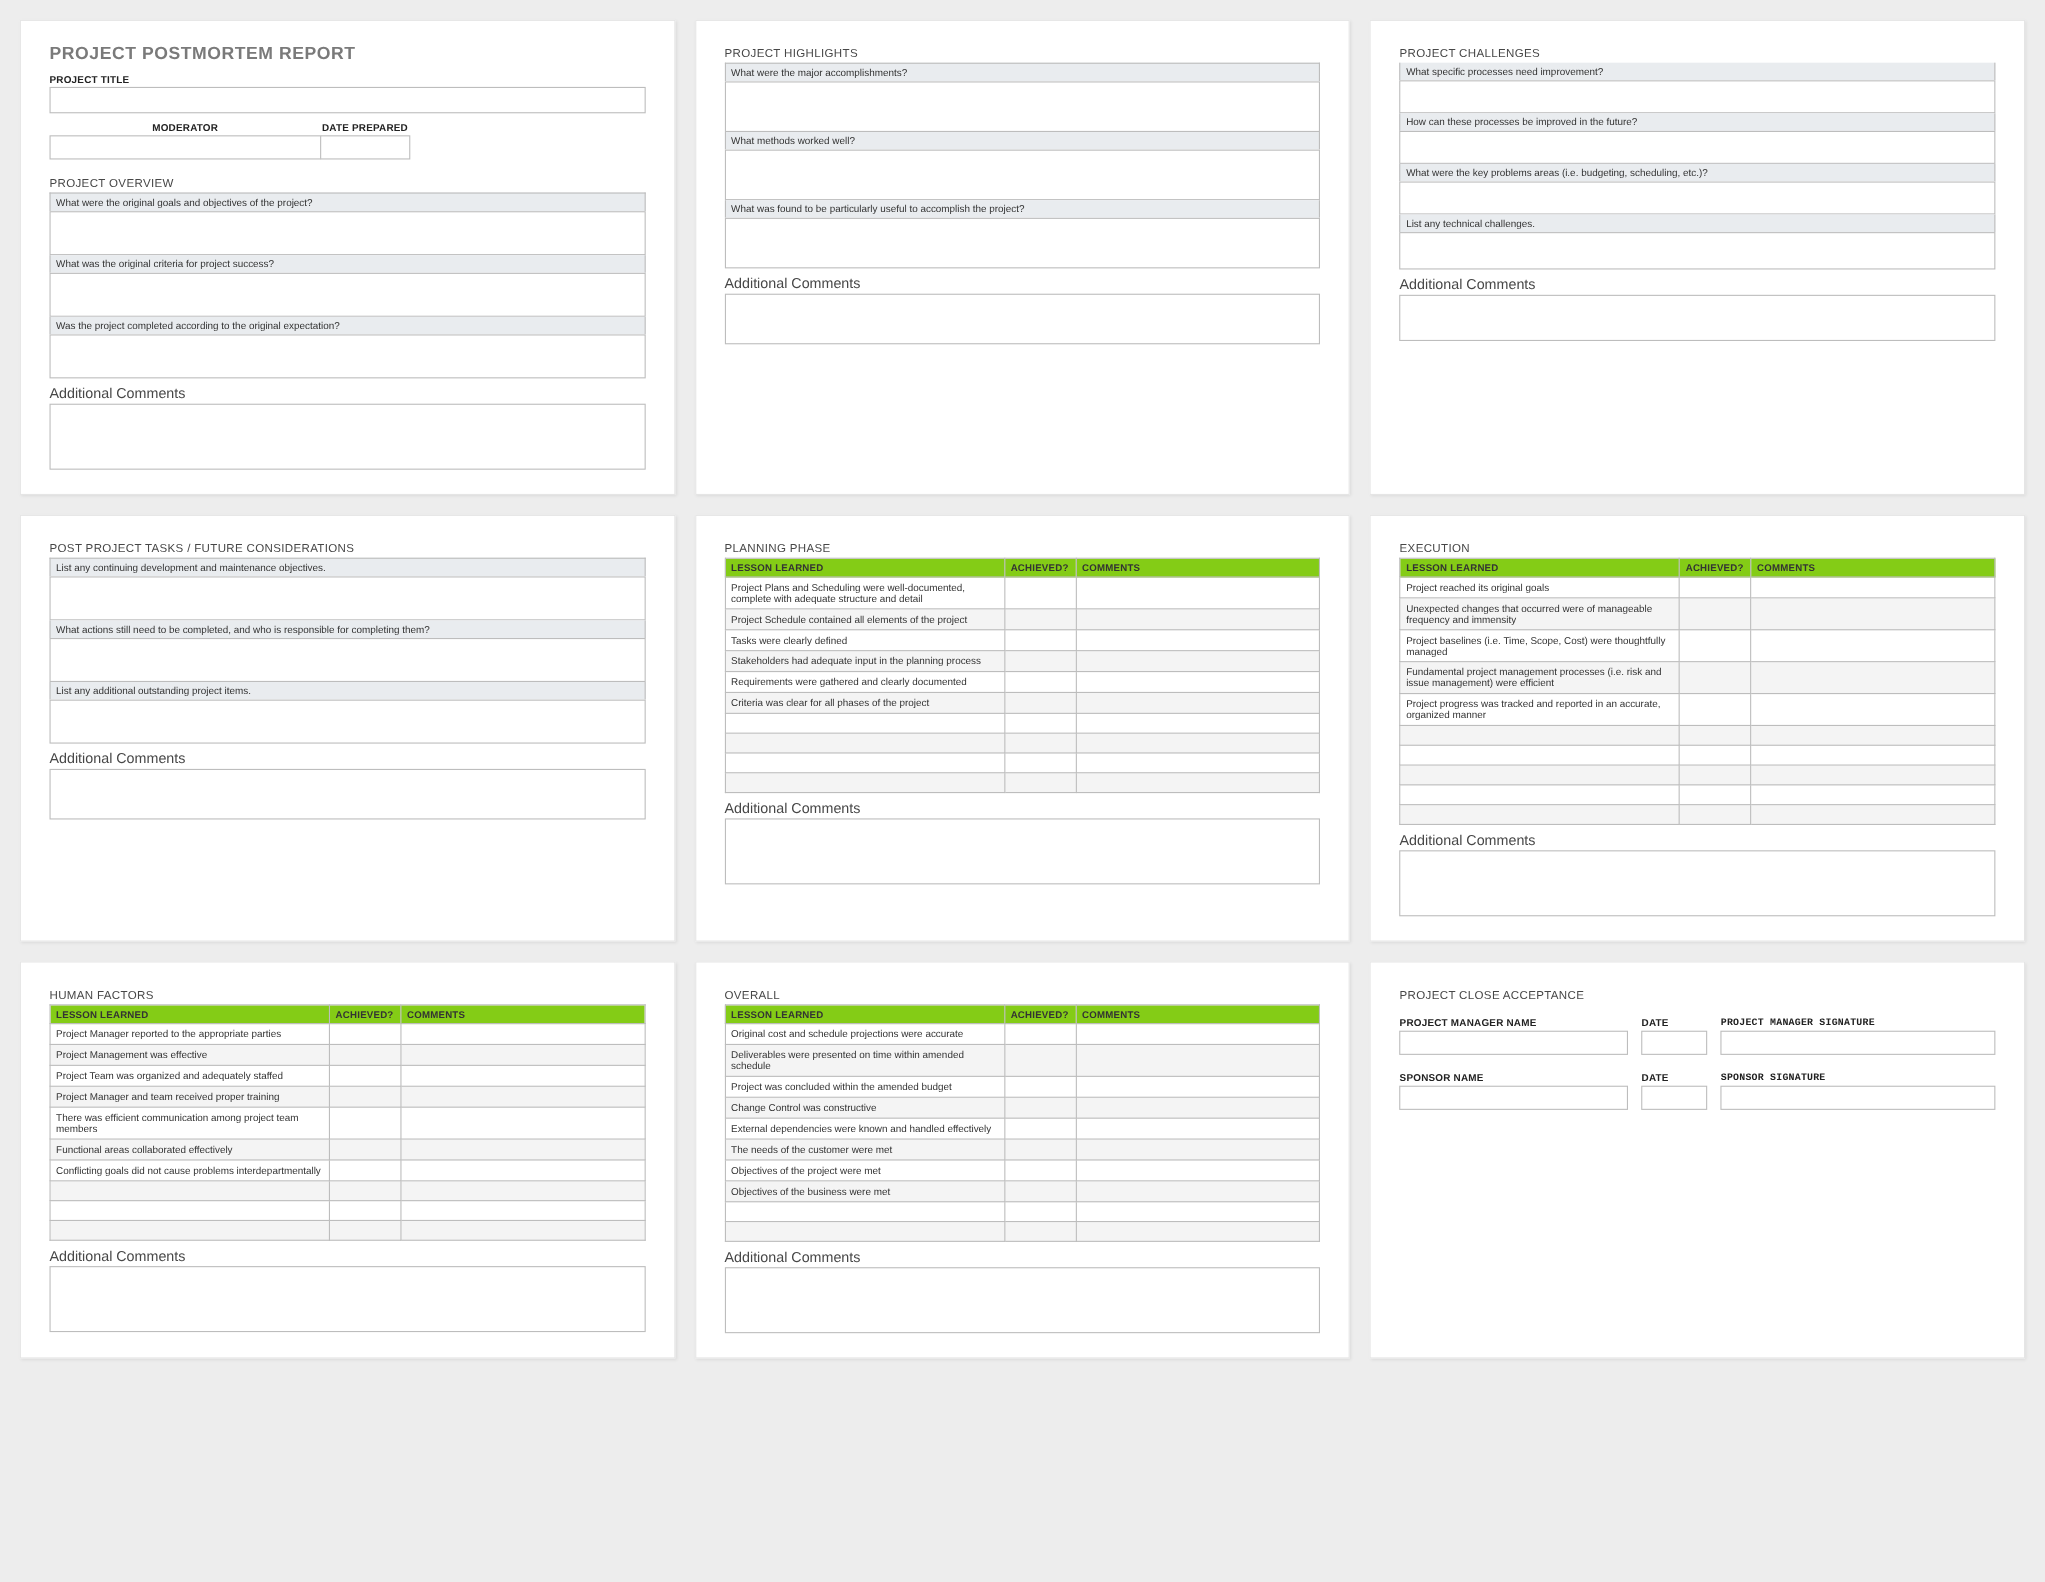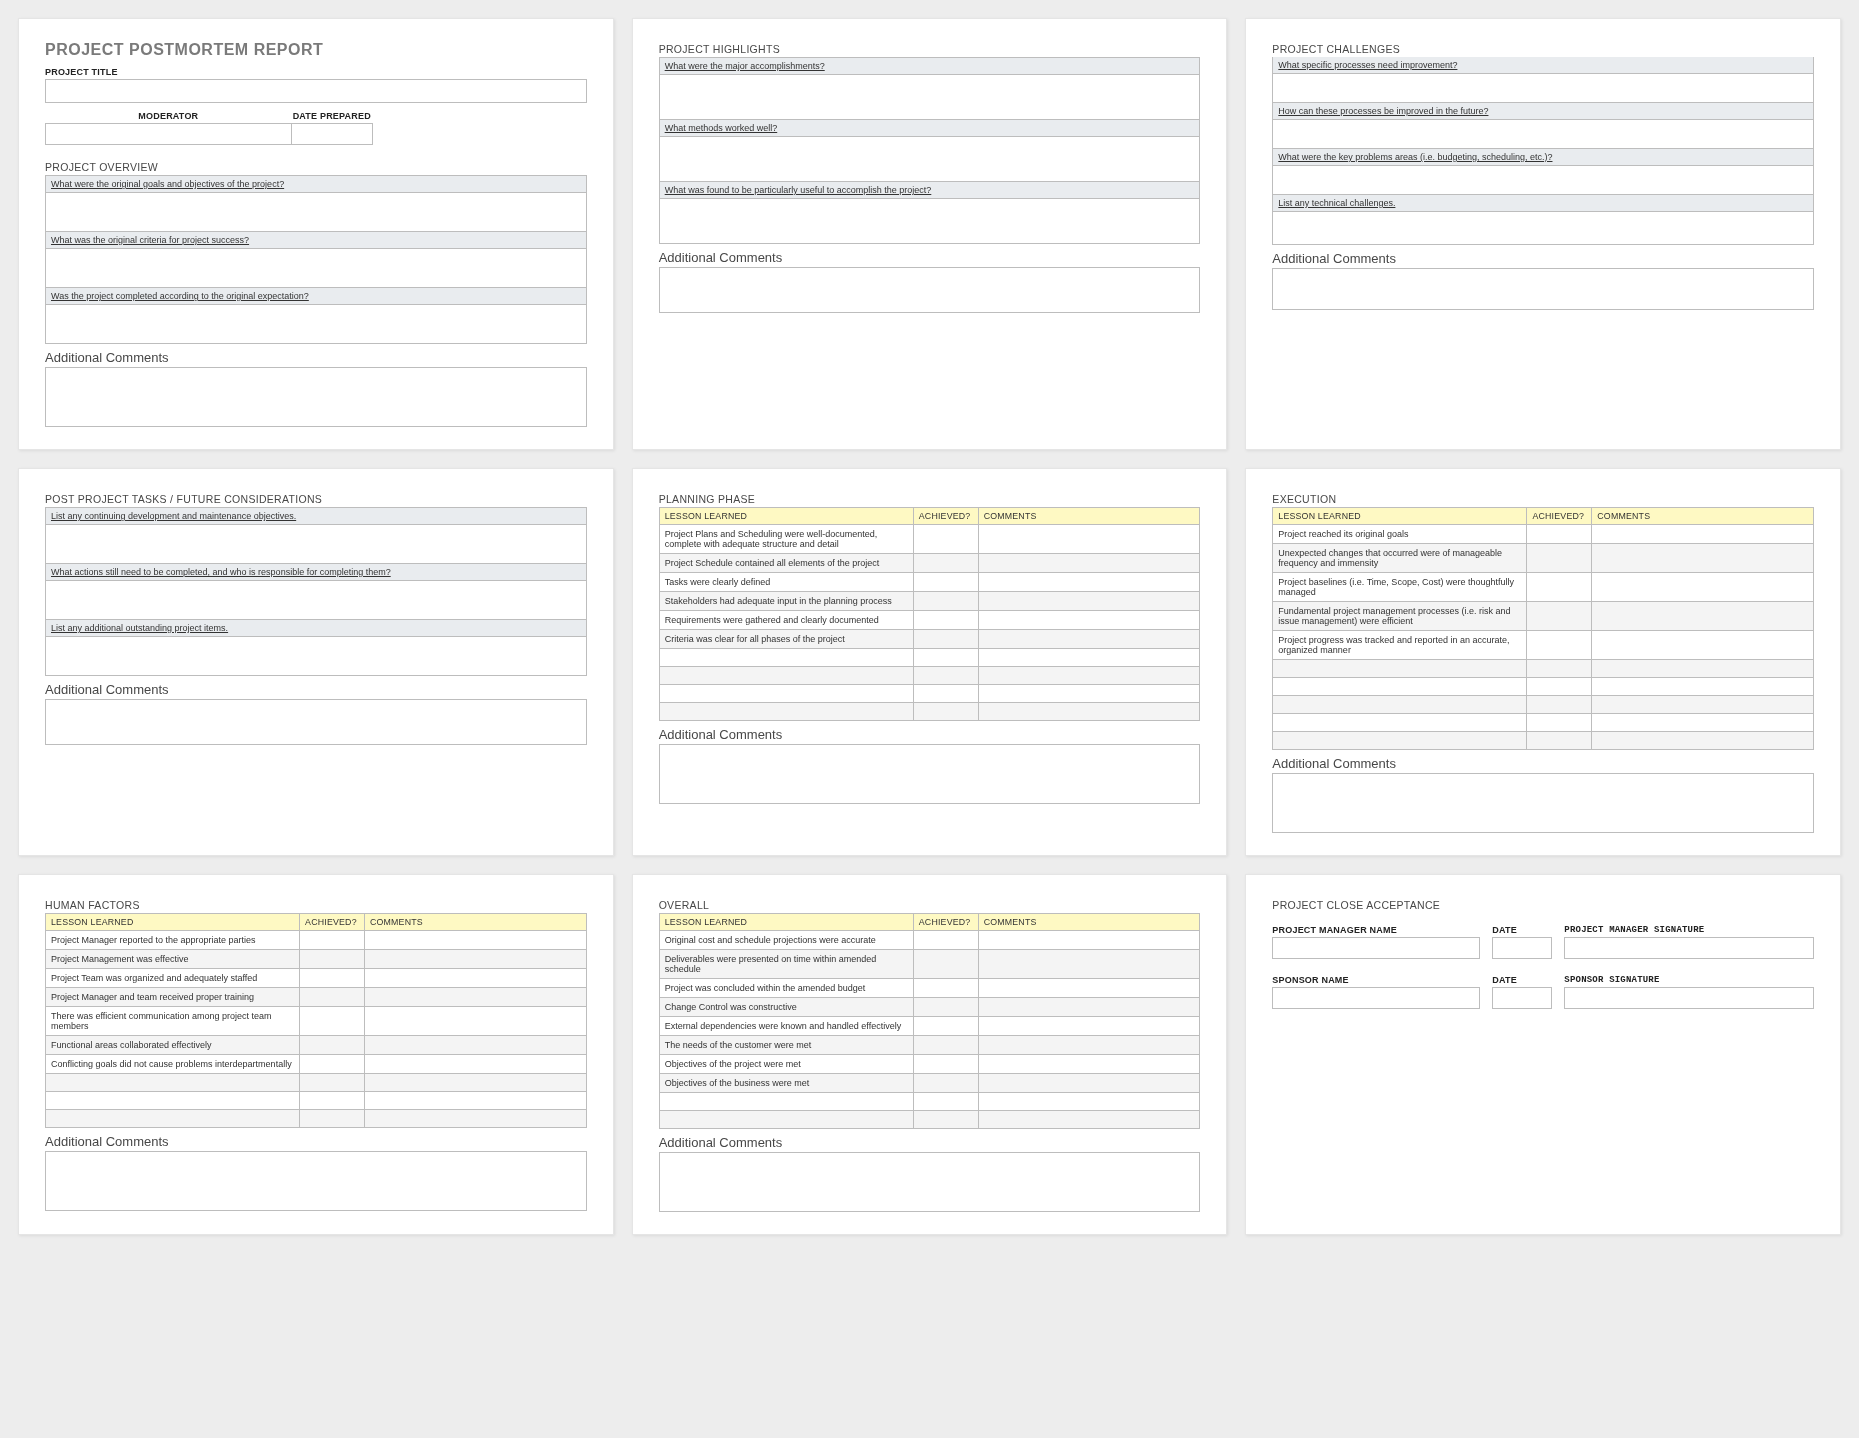--- a/index.html
+++ b/index.html
@@ -54,40 +54,39 @@
   .field-row { display: flex; gap: 0; margin-bottom: 6px; text-align: center; }
   .field-col { display: flex; flex-direction: column; }
   .qblock { margin-bottom: 0; }
   .qlabel {
     background: #e9ecef;
     border: 1px solid #bdbdbd;
     border-bottom: none;
     padding: 3px 5px;
     font-size: 9px;
     color: #333;
-    text-decoration: underline;
   }
   .qbox {
     border: 1px solid #bdbdbd;
     background: #fff;
     min-height: 46px;
   }
   .qbox.tall { min-height: 60px; }
   .qbox.short { min-height: 40px; }
   table.lessons {
     width: 100%;
     border-collapse: collapse;
     table-layout: fixed;
   }
   table.lessons th {
-    background: #fef9c3;
+    background: #84cc16;
     border: 1px solid #bdbdbd;
     text-align: left;
     font-size: 8.8px;
-    font-weight: normal;
+    font-weight: bold;
     padding: 3px 5px;
     letter-spacing: 0.2px;
   }
   table.lessons td {
     border: 1px solid #bdbdbd;
     font-size: 9px;
     padding: 4px 5px;
     height: 18px;
     vertical-align: middle;
   }

